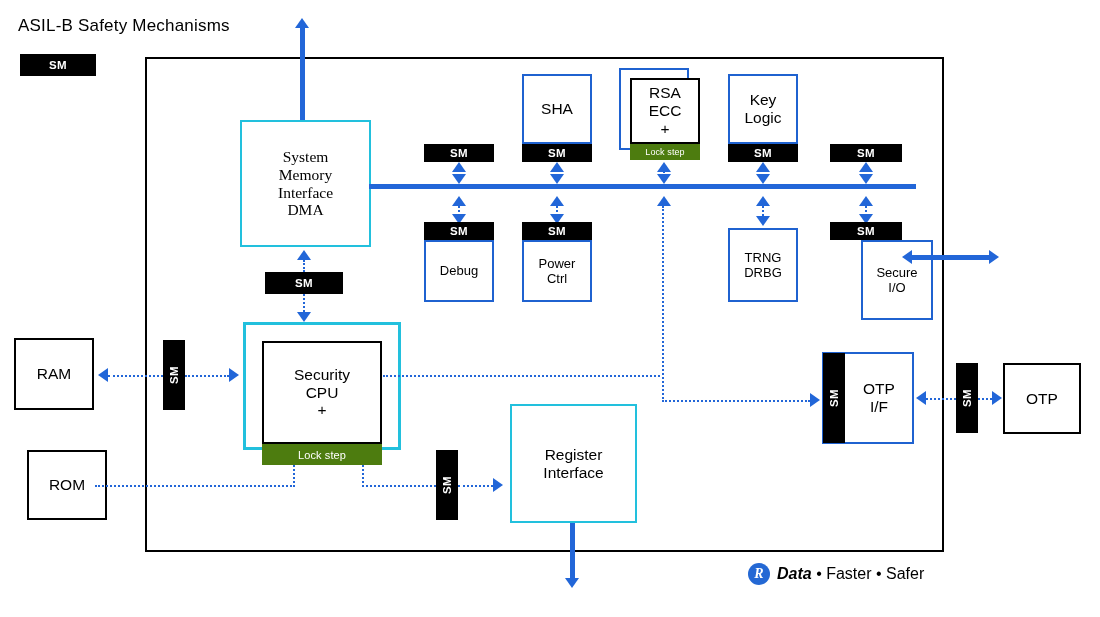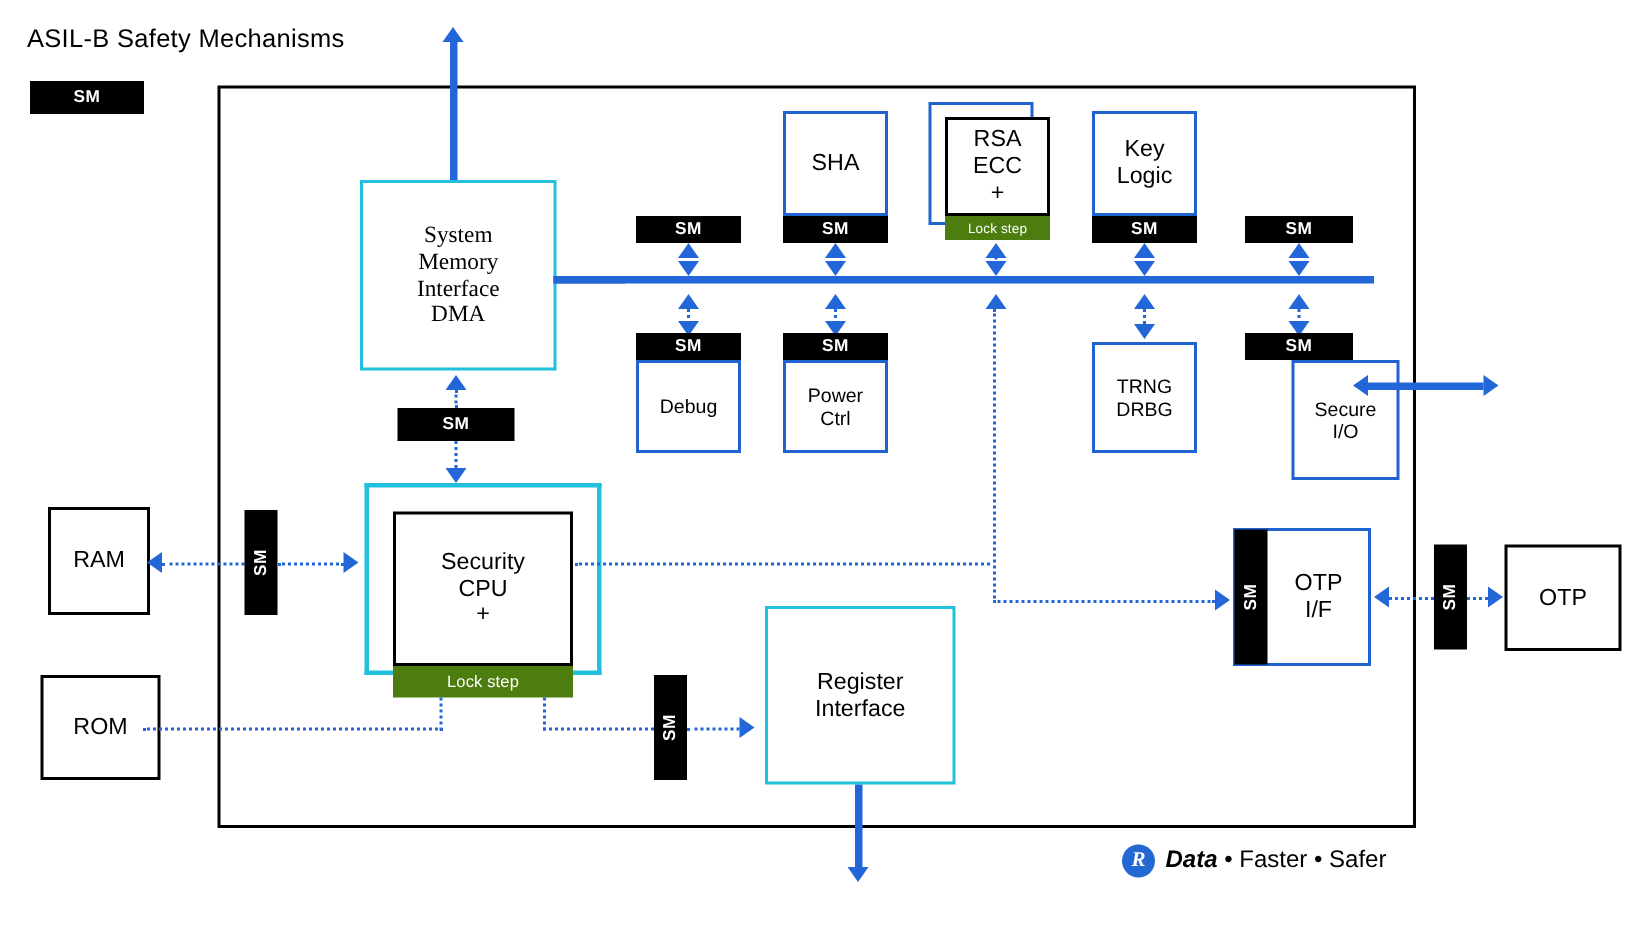--- a/index.html
+++ b/index.html
@@ -102,21 +102,21 @@
     <div class="lbl">Security</div>
     <div class="lbl">CPU</div>
     <div class="lbl">+</div>
   </div>
   <div class="abs lockbar" style="left:262px;top:444px;width:120px;height:21px;">
     <span>Lock step</span>
   </div>
 
   <div class="abs dot-h" style="left:383px;top:375px;width:277px;"></div>
 
-  <div class="abs box bx-black" style="left:32px;top:338px;width:68px;height:72px;">
+  <div class="abs box bx-black" style="left:14px;top:338px;width:80px;height:72px;">
     <div class="lbl">RAM</div>
   </div>
   <div class="abs ar ar-lf" style="left:98px;top:368px;"></div>
   <div class="abs dot-h" style="left:108px;top:375px;width:55px;"></div>
   <div class="abs sm-v" style="left:163px;top:340px;width:22px;height:70px;">
     <span>SM</span>
   </div>
   <div class="abs dot-h" style="left:185px;top:375px;width:44px;"></div>
   <div class="abs ar ar-rt" style="left:229px;top:368px;"></div>
 

